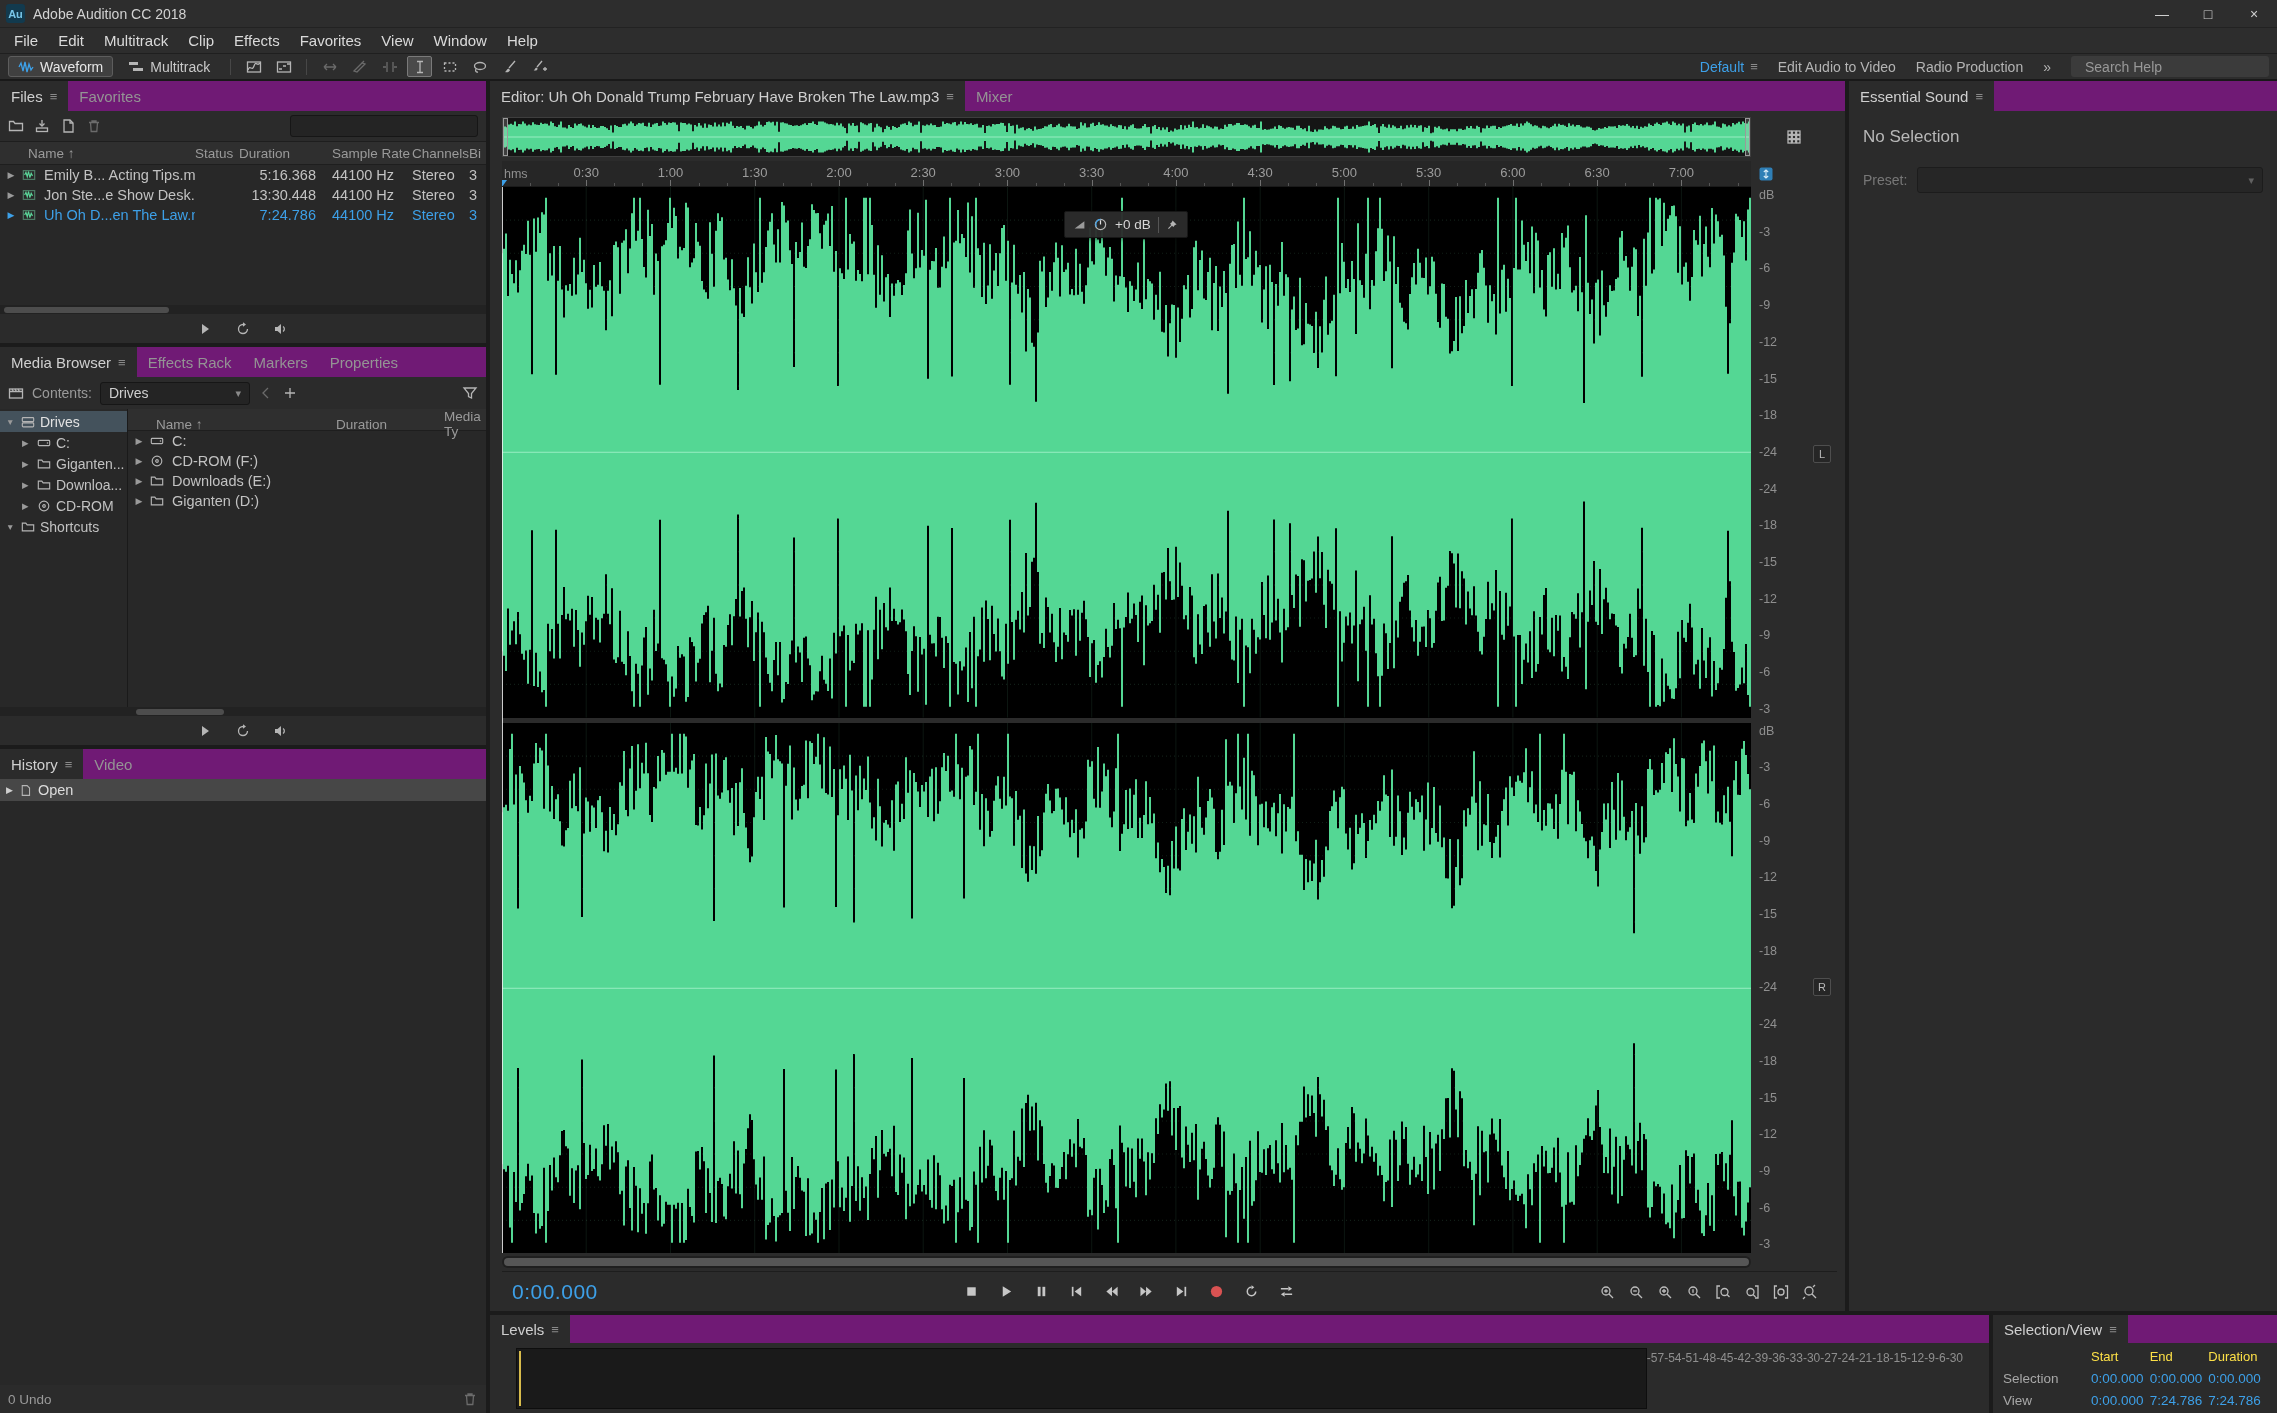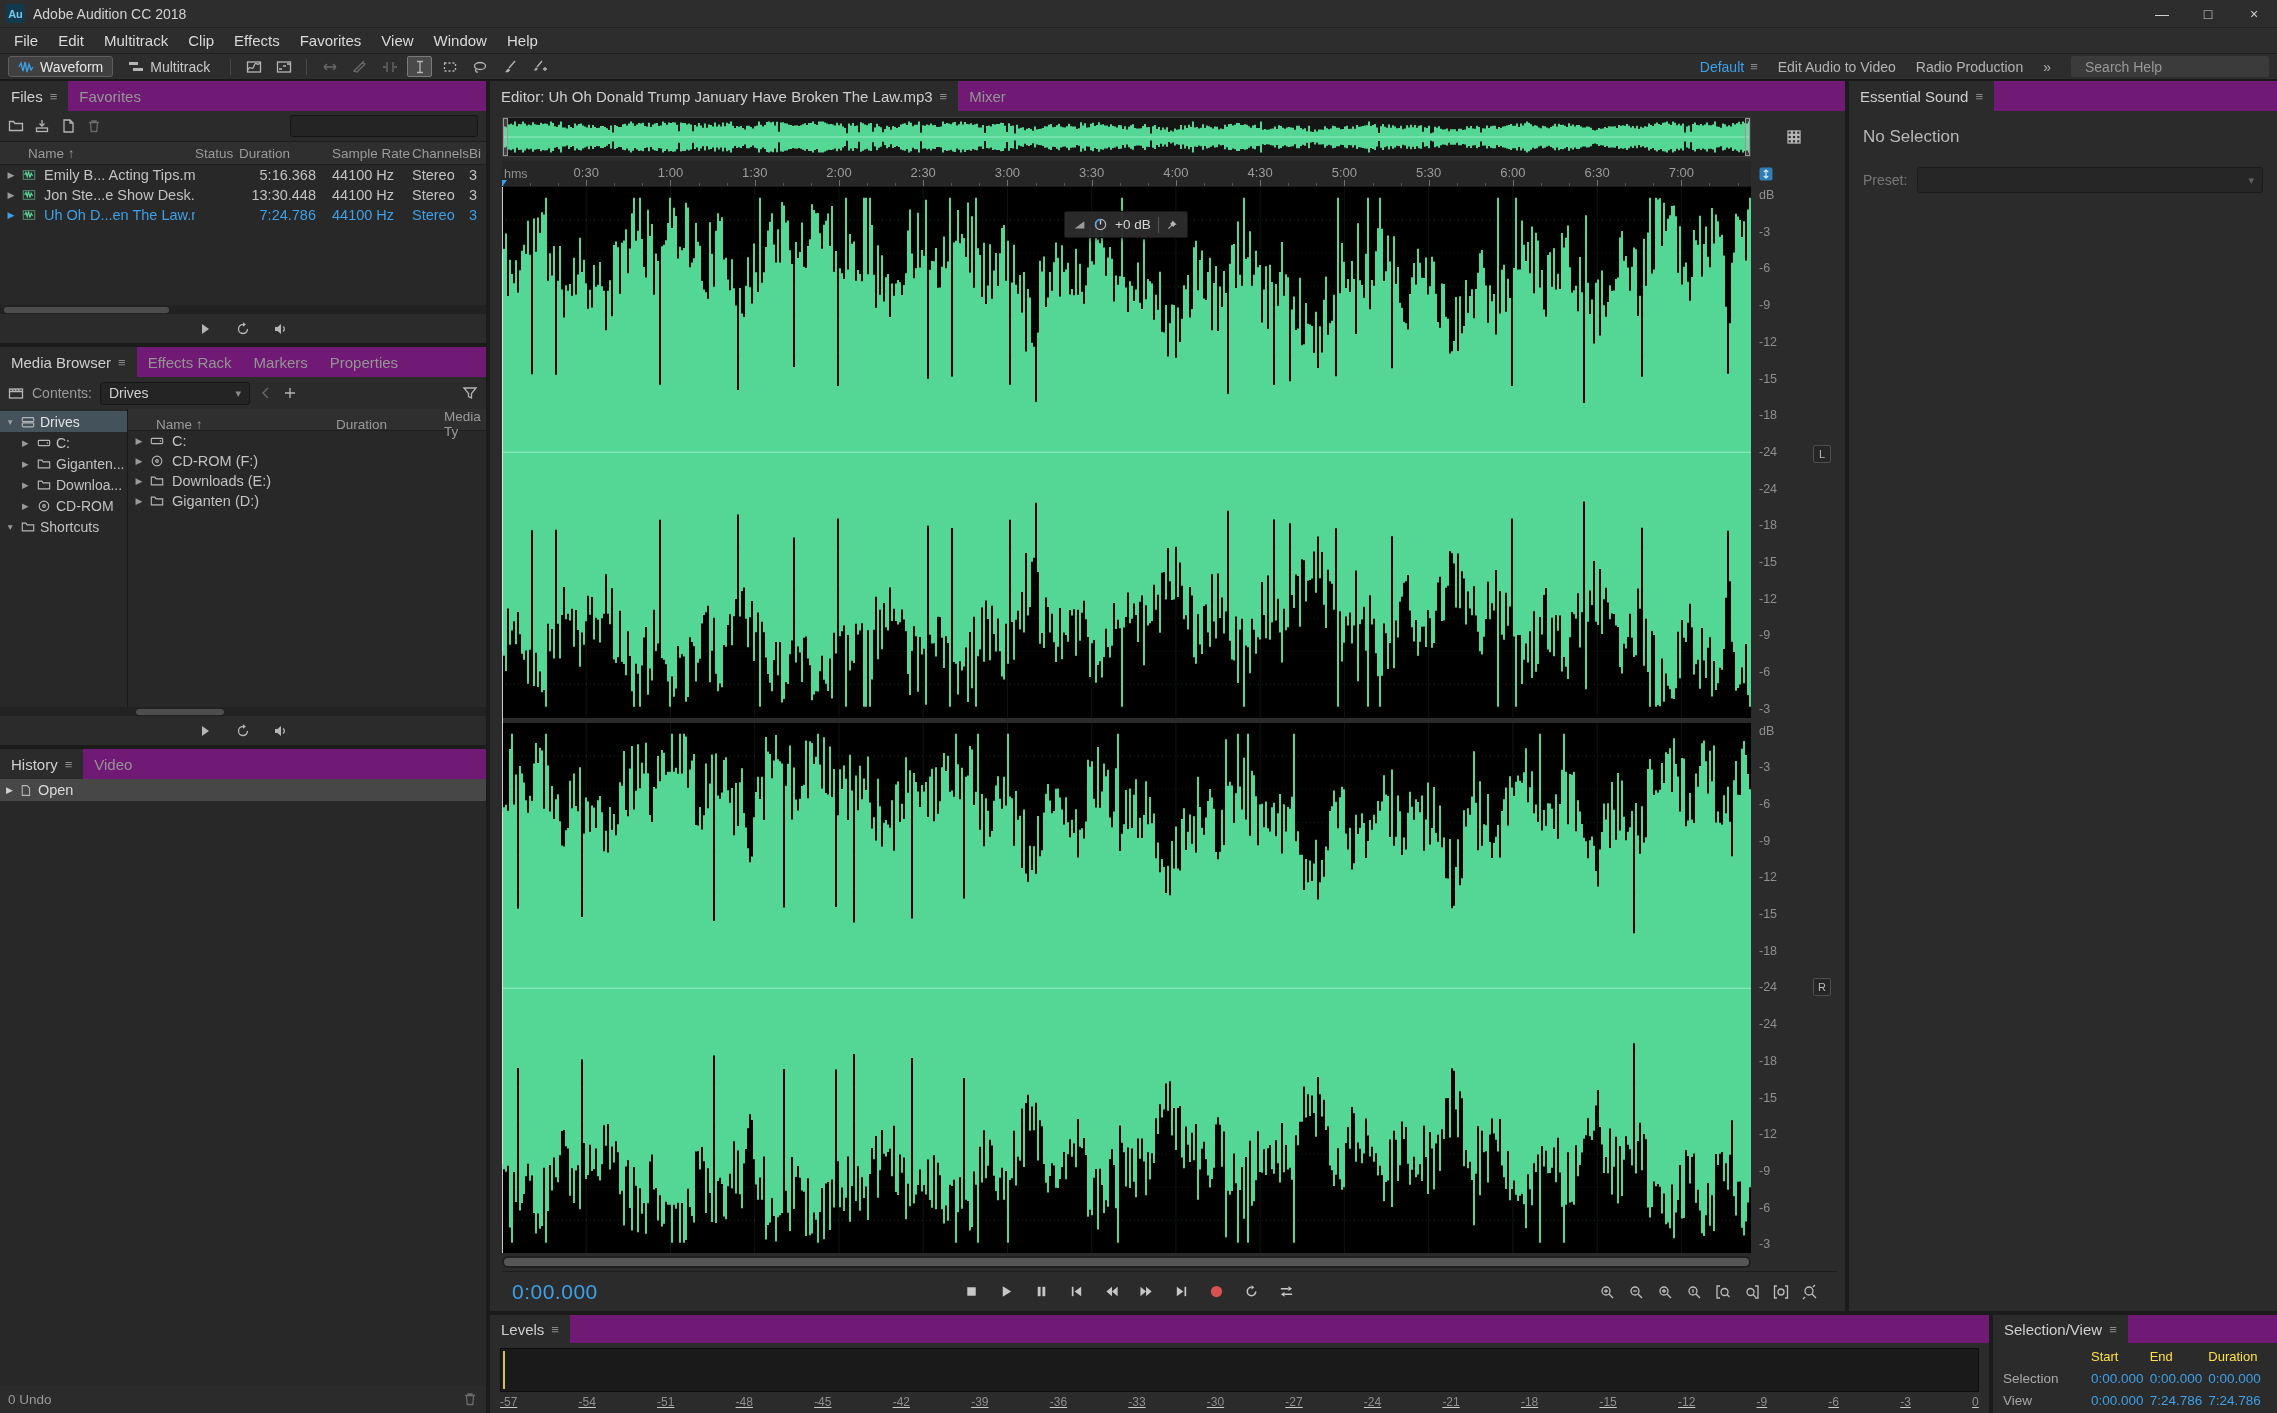--- a/index.html
+++ b/index.html
@@ -143,21 +143,21 @@
   .essential-panel { width:428px; flex:none; }
   .es-body { padding:16px 14px; }
   .es-status { font-size:17px; color:#b8b8b8; margin-bottom:20px; }
   .es-preset { display:flex; align-items:center; gap:10px; opacity:.8; }
   .es-preset .lbl { font-size:14px; color:#8a8a8a; }
   .es-combo { flex:1; height:26px; background:#262626; border:1px solid #191919; border-radius:3px; display:flex; align-items:center; padding:0 8px; }
   .es-combo .car { margin-left:auto; color:#6f6f6f; font-size:11px; }
 
   
   .levels-panel { flex:1; }
-  .lv-body { flex:1; padding:5px 10px 4px; display:flex; flex-direction:column;text-decoration:underline; }
+  .lv-body { flex:1; padding:5px 26px 4px; display:flex; flex-direction:row; }
   .meter { flex:1; background:#1a1a1a; border:1px solid #0e0e0e; position:relative; }
   .meter .zline { position:absolute; left:2px; top:2px; bottom:2px; width:2px; background:#d8bc4c; }
   .lv-scale { display:flex; justify-content:space-between; margin-top:3px; }
   .lv { font-size:12px; color:#8f8f8f; }
 
   
   .selview-panel { width:284px; flex:none; }
   .sv-body { padding:2px 10px; }
   .sv-grid { display:grid; grid-template-columns:88px 1fr 1fr 1fr; grid-auto-rows:22px; align-items:center; }
   .sv-h { font-size:13px; color:#fde047; }
@@ -559,21 +559,21 @@
         </div>
       </div>
     </div>
 
     <div class="rightregion">
       <div class="topregion">
 
         <div class="panel editor-panel">
           <div class="tabstrip">
             <div class="tab active">
-              <span>Editor: Uh Oh Donald Trump January Have Broken The Law.mp3</span>
+              <span>Editor: Uh Oh Donald Trump February Have Broken The Law.mp3</span>
               <span class="pmenu">≡</span>
             </div>
             <div class="tab">
                 <span>Mixer</span>
               </div>
           </div>
           <div class="editor-body">
             <div class="ov-row">
               <div class="ov-strip">
                 <svg id="overview-wave" viewBox="0 0 1247 38" preserveAspectRatio="none">

